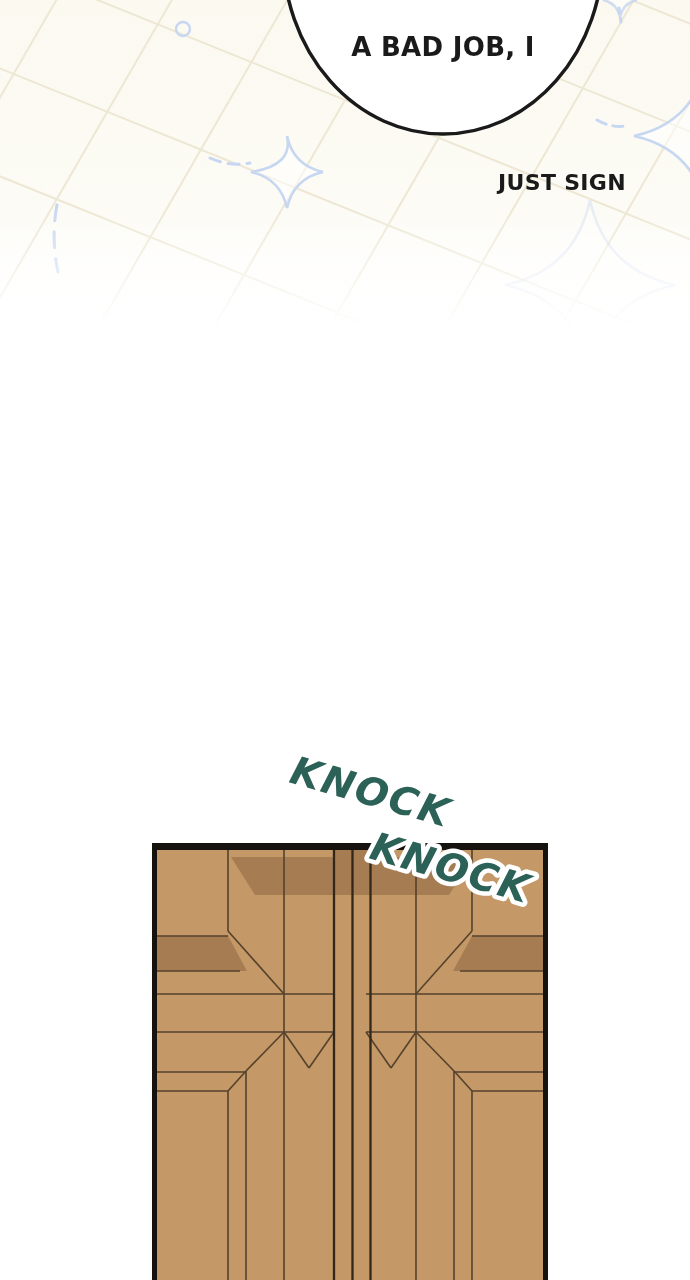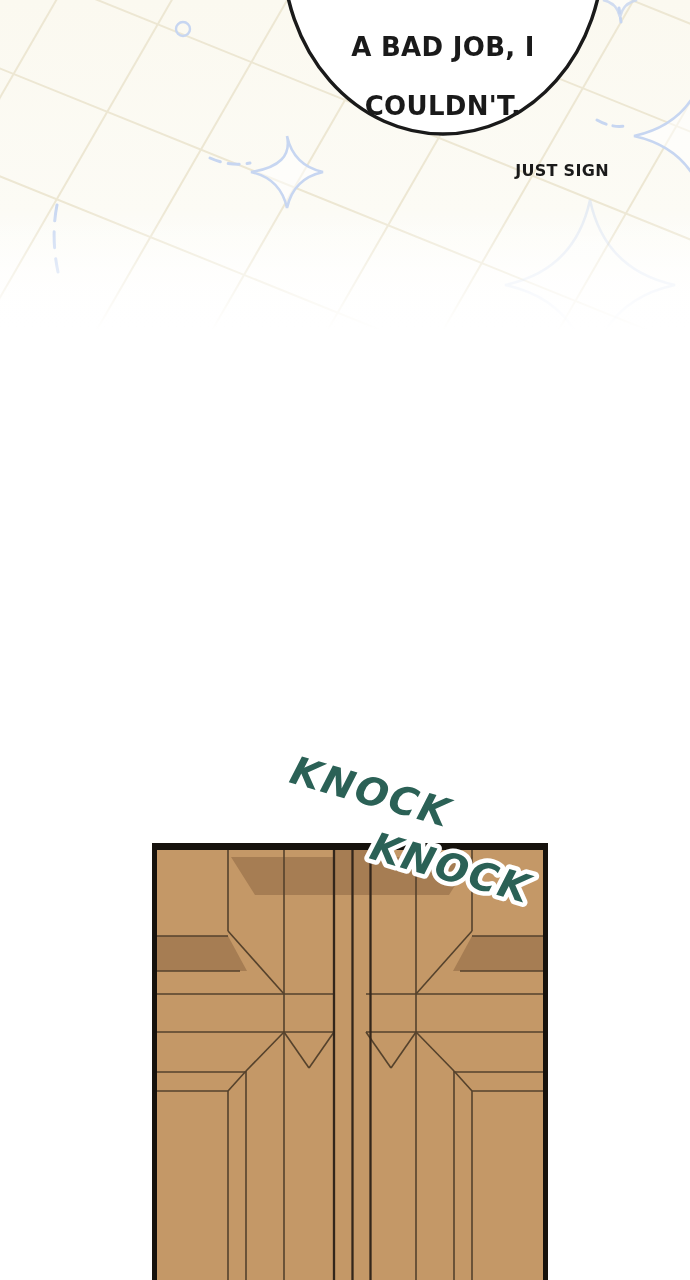--- a/index.html
+++ b/index.html
@@ -22,21 +22,21 @@
     letter-spacing:.3px;
     line-height:1.13;
     white-space:pre-line;
   }
   #bubble-text{
     left:283px;top:4px;width:320px;
     font-size:26px;
   }
   #caption-text{
     left:478px;top:141px;width:168px;
-    font-size:16px;line-height:1.27;
+    font-size:22px;line-height:1.27;
   }
 
   
   .sfx-text{
     font-family:"DejaVu Sans","Liberation Sans",sans-serif;
     font-style:italic;
     font-weight:700;
     font-size:39px;
     letter-spacing:2px;
     fill:var(--sfx-teal,#2B6156);
@@ -115,21 +115,20 @@
       <path class="dash" d="M619,8 l2,14" stroke-dasharray="5 5"></path>
     </g>
 
     <rect x="0" y="0" width="690" height="330" fill="url(#fadeWhite)"></rect>
 
     <ellipse class="bubble-shape" cx="443" cy="-48" rx="160" ry="182"></ellipse>
   </svg>
 
   <div id="bubble-text" class="comic-text">
     <div>A BAD JOB, I</div>
-    <div>COULDN'T.</div>
   </div>
 
   <div id="caption-text" class="comic-text">
     <div>JUST SIGN</div>
   </div>
 
   <svg class="abs" style="left:152px;top:843px;" width="396" height="437" viewBox="0 0 396 437">
 
     <rect class="door-base" x="0" y="0" width="396" height="437"></rect>
 

